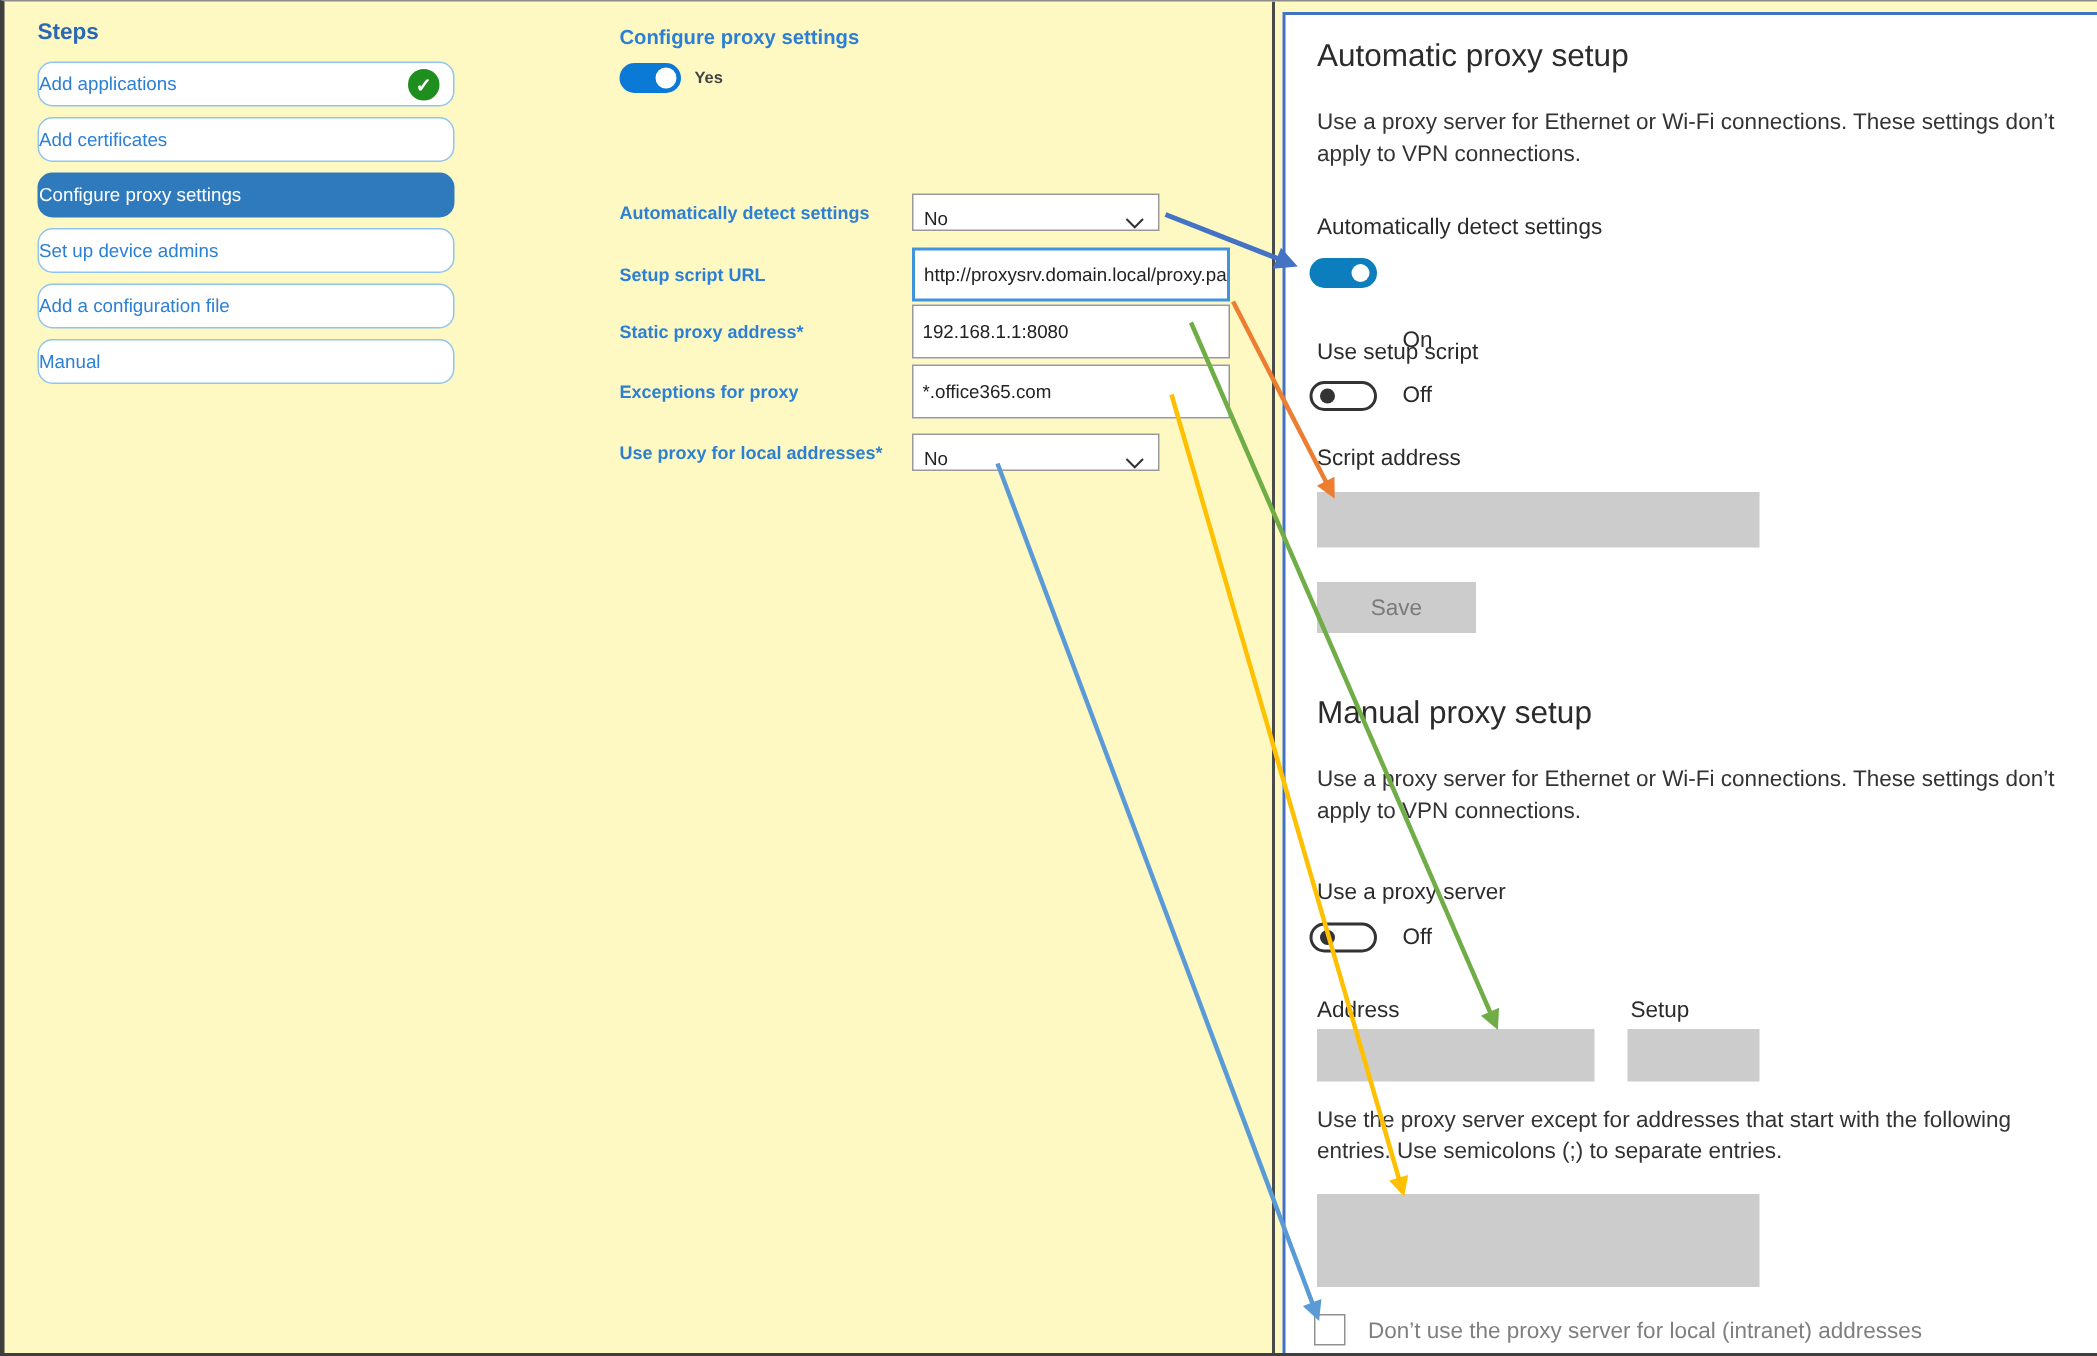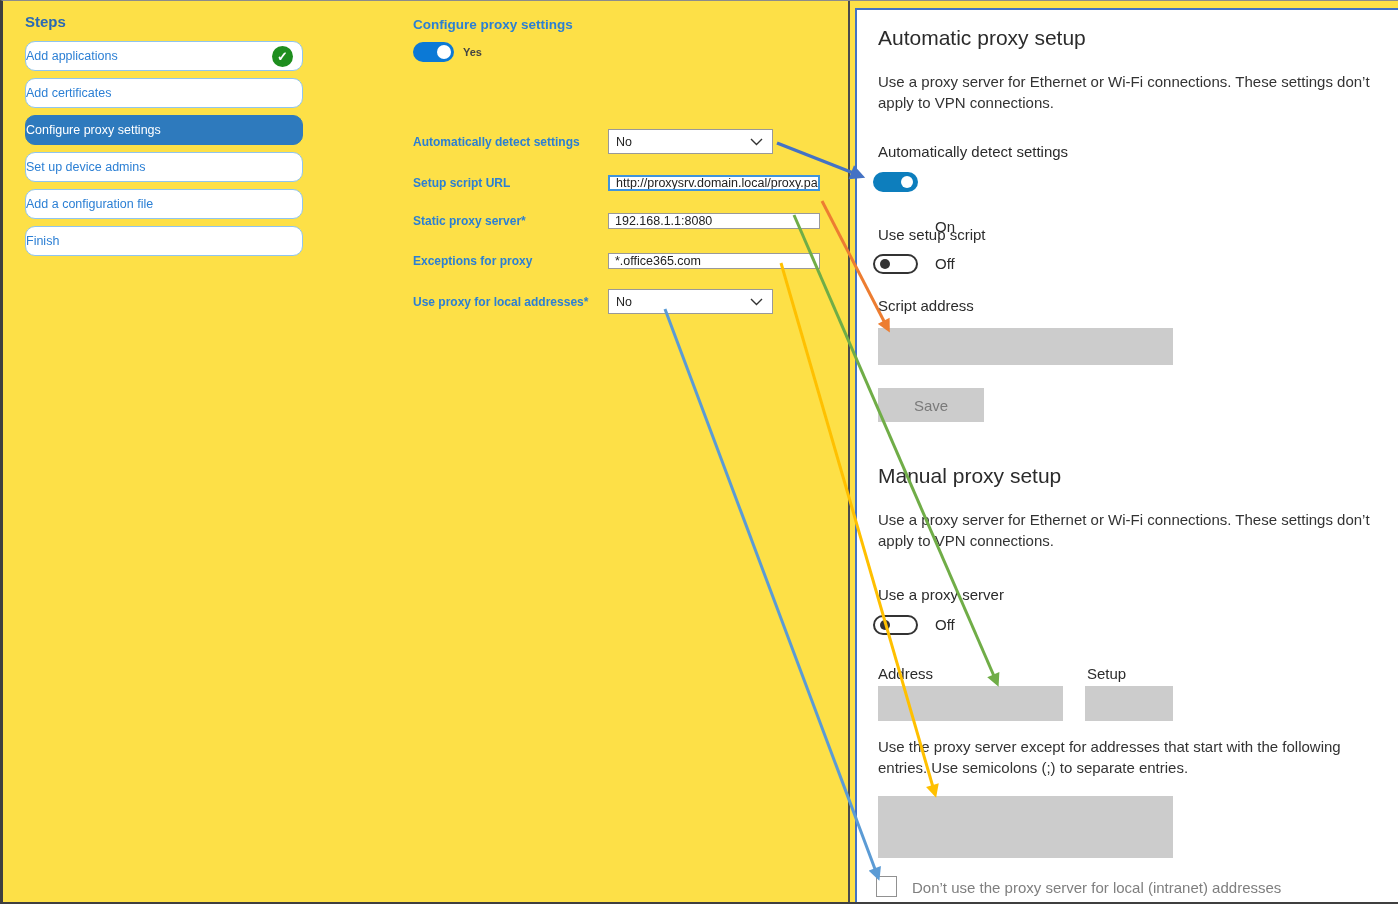--- a/index.html
+++ b/index.html
@@ -1,18 +1,18 @@
 <!DOCTYPE html>
 <html><head>
 <meta charset="utf-8">
 <style>
   * { margin:0; padding:0; box-sizing:border-box; }
   body { background:#fff; font-family:"Liberation Sans", sans-serif; }
   .stage{
-    position:relative; width:1398px; height:904px; background:#fde047;
+    position:relative; width:1398px; height:904px; background:#fef9c3;
     border-top:1px solid #8c8c8c; border-left:3px solid #3f3f3f; border-bottom:2px solid #3f3f3f;
     overflow:hidden;
   }
   
   .sidebar{ position:absolute; left:22px; top:12px; width:278px; }
   .steps-title{ font-size:15px; font-weight:bold; color:#2a69b5; margin-bottom:11px; }
   .step{
     position:relative; height:30px; margin-bottom:7px; border:1px solid #8fc5f0; border-radius:10px;
     display:flex; align-items:center; justify-content:flex-start;
     color:#2b7fd4; font-size:12.5px; cursor:pointer; background:#fff;
@@ -25,25 +25,25 @@
   }
   
   .config-title{ position:absolute; left:410px; top:16px; font-size:13.5px; font-weight:bold; color:#2b7fd4; }
   .wcd-toggle{ position:absolute; left:410px; top:41px; width:41px; height:20px; border-radius:10px; background:#0b79d6; cursor:pointer; }
   .wcd-toggle .knob{ position:absolute; top:3px; right:3px; width:14px; height:14px; border-radius:50%; background:#fff; }
   .wcd-toggle-label{ position:absolute; left:460px; top:45px; font-size:11px; font-weight:600; color:#444; }
   .mrow{ position:absolute; left:410px; display:flex; align-items:center; }
   .mlabel{ width:195px; font-size:12px; font-weight:600; color:#2b7fd4; }
   .dropdown{
     width:165px; height:25px; border:1px solid #999; background:#fff; cursor:pointer;
-    display:flex; align-items:center; justify-content:space-between; padding:0 9px 0 7px;
+    display:flex; align-items:flex-end; justify-content:space-between; padding:0 9px 0 7px;
     font-size:12.5px; color:#222;
   }
   .minput{
-    width:212px; height:16px; border:1px solid #999; background:#fff;
+    width:212px; height:36px; border:1px solid #999; background:#fff;
     font-family:"Liberation Sans", sans-serif; font-size:12.5px; color:#222; padding-left:6px;
   }
   .minput.focused{ border:2px solid #3f94dd; }
   .chev{ flex:0 0 auto; }
   
   .divider{ position:absolute; left:845px; top:0; width:2px; height:904px; background:#4b4b4b; }
   
   .settings-panel{
     position:absolute; left:852px; top:7px; width:560px; height:910px;
     border:2px solid #4272c4; background:#fff;
@@ -84,21 +84,21 @@
     <div class="step selected">
       <span>Configure proxy settings</span>
     </div>
     <div class="step">
       <span>Set up device admins</span>
     </div>
     <div class="step">
       <span>Add a configuration file</span>
     </div>
     <div class="step">
-      <span>Finish</span>
+      <span>Manual</span>
     </div>
   </div>
 
   <div class="config-title">Configure proxy settings</div>
   <div class="wcd-toggle">
       <span class="knob"></span>
     </div>
   <div class="wcd-toggle-label">Yes</div>
 
   <div class="mrow" style="top:128px; height:25px;">
@@ -110,21 +110,21 @@
         </svg>
     </div>
   </div>
 
   <div class="mrow" style="top:170px; height:24px;">
     <span class="mlabel">Setup script URL</span>
     <input class="minput focused" readonly="" value="http://proxysrv.domain.local/proxy.pa" style="">
   </div>
 
   <div class="mrow" style="top:208px; height:24px;">
-    <span class="mlabel">Static proxy server*</span>
+    <span class="mlabel">Static proxy address*</span>
     <input class="minput" readonly="" value="192.168.1.1:8080" style="">
   </div>
 
   <div class="mrow" style="top:248px; height:24px;">
     <span class="mlabel">Exceptions for proxy</span>
     <input class="minput" readonly="" value="*.office365.com" style="">
   </div>
 
   <div class="mrow" style="top:288px; height:25px;">
     <span class="mlabel">Use proxy for local addresses*</span>

